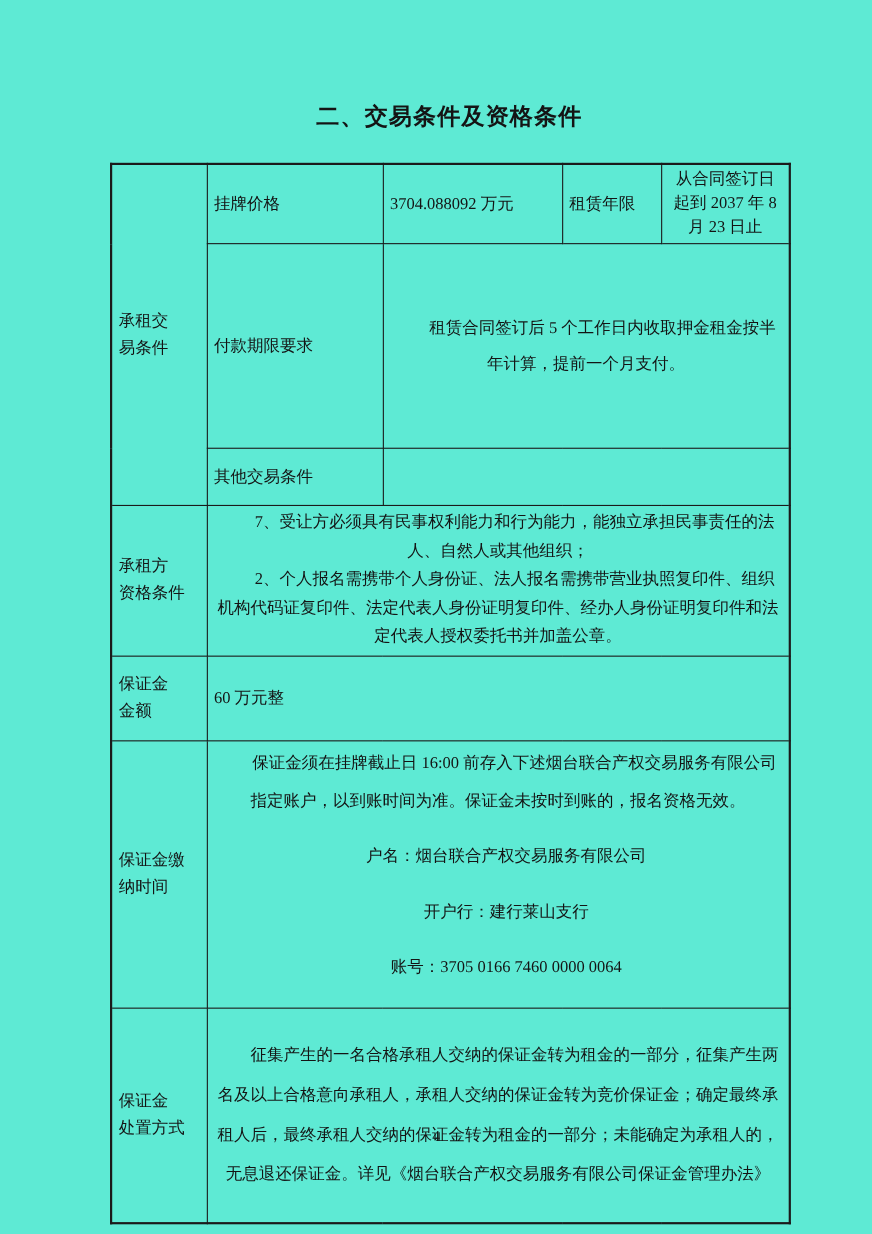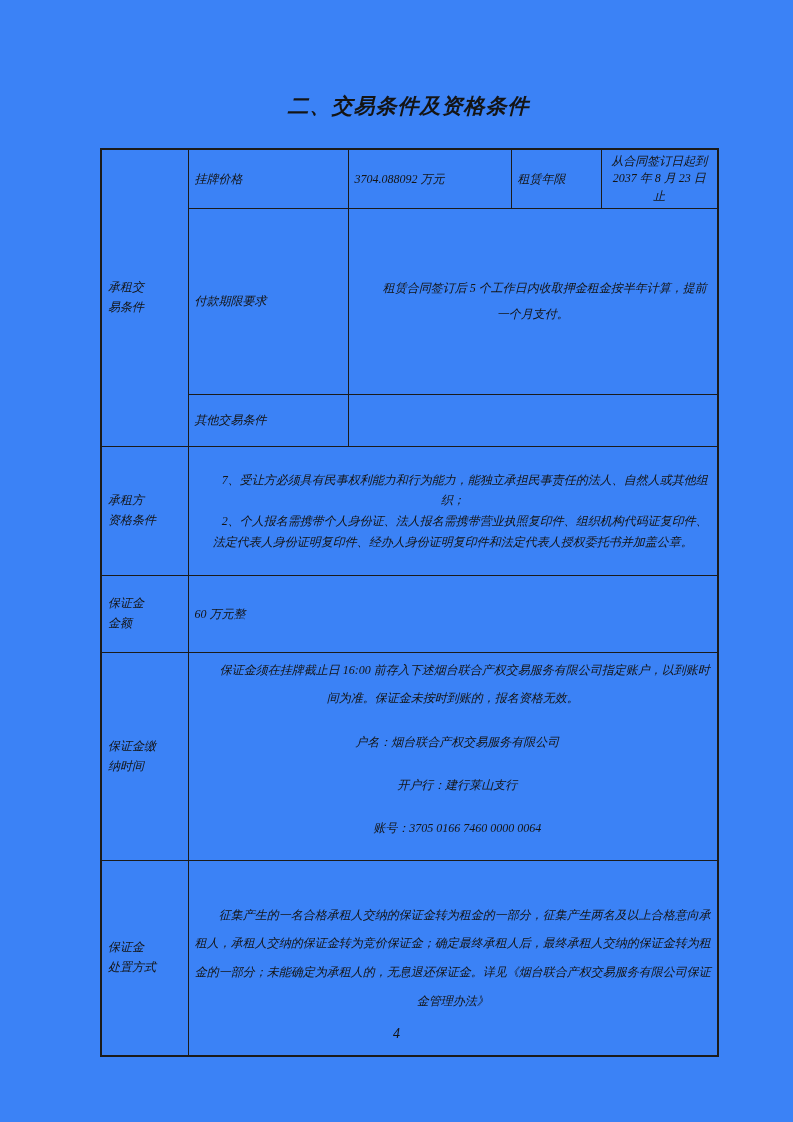--- a/index.html
+++ b/index.html
@@ -12,22 +12,21 @@
     height: 1122px;
     position: relative;
     font-family: "Liberation Serif", "DejaVu Serif", serif;
     color: #141414;
     overflow: hidden;
   }
   .page {
     position: absolute;
     left: 0; top: 0;
     width: 793px; height: 1122px;
-    background: #3b82f6;
-    font-style: italic;
+    background: #5eead4;
   }
   .doc-title {
     position: absolute;
     left: 100px;
     top: 93px;
     width: 617px;
     text-align: center;
     font-size: 21px;
     font-weight: bold;
     letter-spacing: 1px;
@@ -37,21 +36,21 @@
     position: absolute;
     left: 100px;
     top: 148px;
     width: 617px;
     border-collapse: collapse;
     table-layout: fixed;
     border: 2.5px solid #1b1b1b;
   }
   table.doc-table td {
     border: 1.5px solid #1b1b1b;
-    font-size: 12px;
+    font-size: 15px;
     vertical-align: middle;
     padding: 3px 6px;
     word-break: break-word;
   }
   
   col.c1 { width: 87px; }
   col.c2 { width: 160px; }
   col.c3 { width: 163px; }
   col.c4 { width: 90px; }
   col.c5 { width: 117px; }

